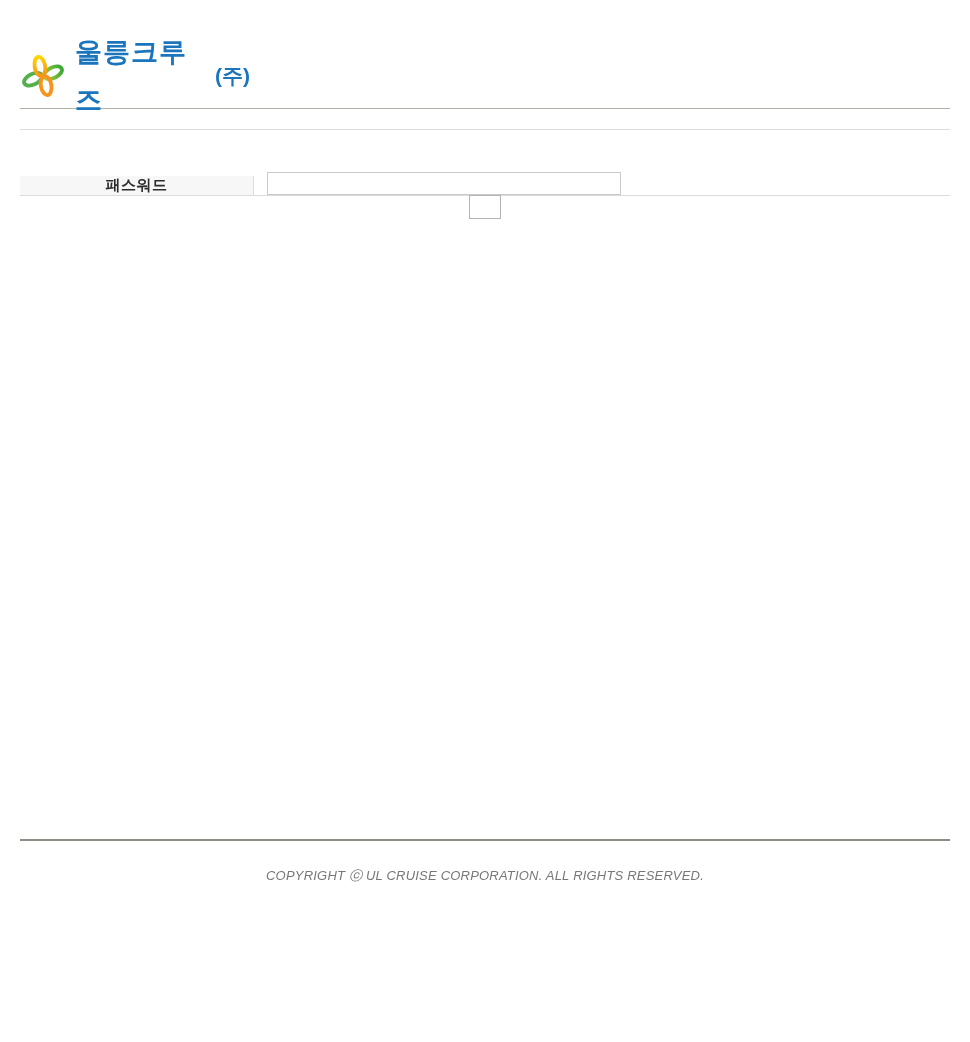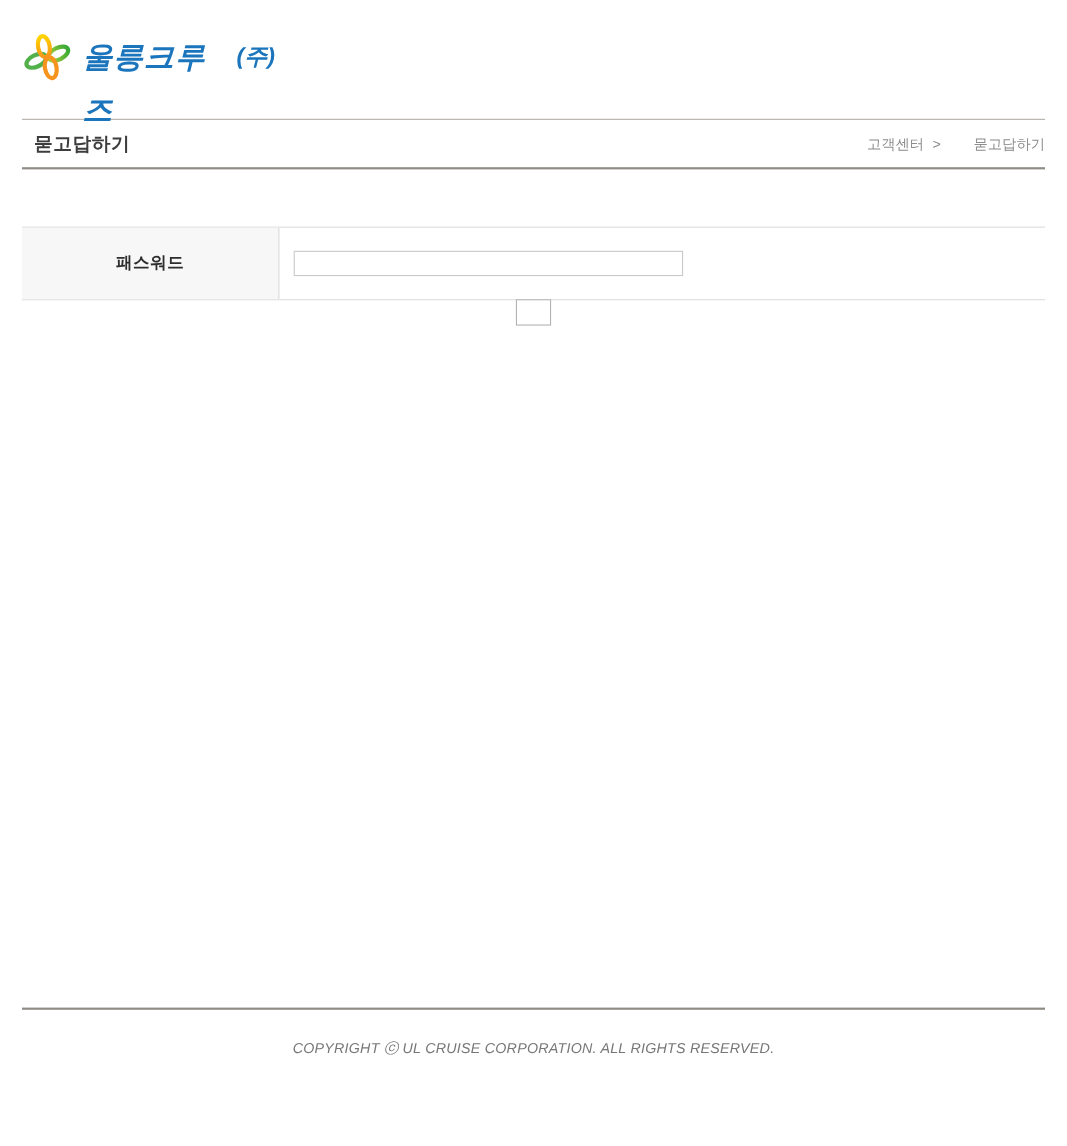--- a/index.html
+++ b/index.html
@@ -10,21 +10,21 @@
     overflow: hidden;
   }
   .container { margin: 0 20px; width: 930px; }
 
   
   .site-header {
     height: 109px; box-sizing: border-box;
     padding-top: 28px;
     border-bottom: 1px solid #b3b0aa;
   }
-  .logo { display: flex; cursor: pointer; width: 230px; font-style: italic; }
+  .logo { display: flex; align-items: center; cursor: pointer; width: 230px; }
   .logo-icon { width: 47px; height: 48px; display: block; }
   .logo-text {
     margin-left: 9px;
     font-size: 27px; font-weight: bold; color: #1b75bc;
     letter-spacing: 1px; line-height: 48px;
   }
   .logo-suffix {
     margin-left: 3px;
     font-size: 21px; font-weight: bold; color: #1b75bc;
     line-height: 48px;
@@ -40,25 +40,26 @@
     font-size: 17px; font-weight: 600; color: #3d3d3d;
     padding-left: 11px; letter-spacing: 0.5px;
   }
   .breadcrumb { font-size: 13px; color: #8c8c8c; }
   .breadcrumb .crumb { color: #8c8c8c; text-decoration: none; }
   .breadcrumb .sep { margin-left: 4px; }
   .breadcrumb .current { margin-left: 26px; }
 
   
   .form-table {
-    margin-top: 52px;
+    margin-top: 20px;
     display: flex;
     border-top: 1px solid #dcdcdc;
     border-bottom: 1px solid #dcdcdc;
     height: 65px;
+    align-items: flex-end;
   }
   .label-cell {
     width: 233px;
     background: #f7f7f7;
     border-right: 1px solid #dcdcdc;
     display: flex; align-items: center; justify-content: center;
     font-size: 15px; font-weight: bold; color: #2d2d2d;
     letter-spacing: 0.5px;
   }
   .input-cell {
@@ -124,28 +125,20 @@
           <ellipse cx="70" cy="48" rx="20" ry="11" stroke="url(#gg)" transform="rotate(-8 70 48)"></ellipse>
           <ellipse cx="48" cy="27" rx="11" ry="20" stroke="url(#go)" transform="rotate(8 48 27)"></ellipse>
           <ellipse cx="48" cy="69" rx="11" ry="20" stroke="#f7941d" transform="rotate(8 48 69)"></ellipse>
         </g>
       </svg>
       <span class="logo-text">울릉크루즈</span>
       <span class="logo-suffix">(주)</span>
     </div>
   </header>
 
-  <div class="title-bar">
-    <h1 class="page-title">묻고답하기</h1>
-    <nav class="breadcrumb">
-      <span class="crumb">고객센터</span>
-      <span class="sep">&gt;</span>
-      <span class="crumb current">묻고답하기</span>
-    </nav>
-  </div>
 
   <main>
     <div class="form-table">
       <div class="label-cell">패스워드</div>
       <div class="input-cell">
         <input type="password" class="password-input" placeholder="" style="">
       </div>
     </div>
     <button class="confirm-button"></button>
   </main>

